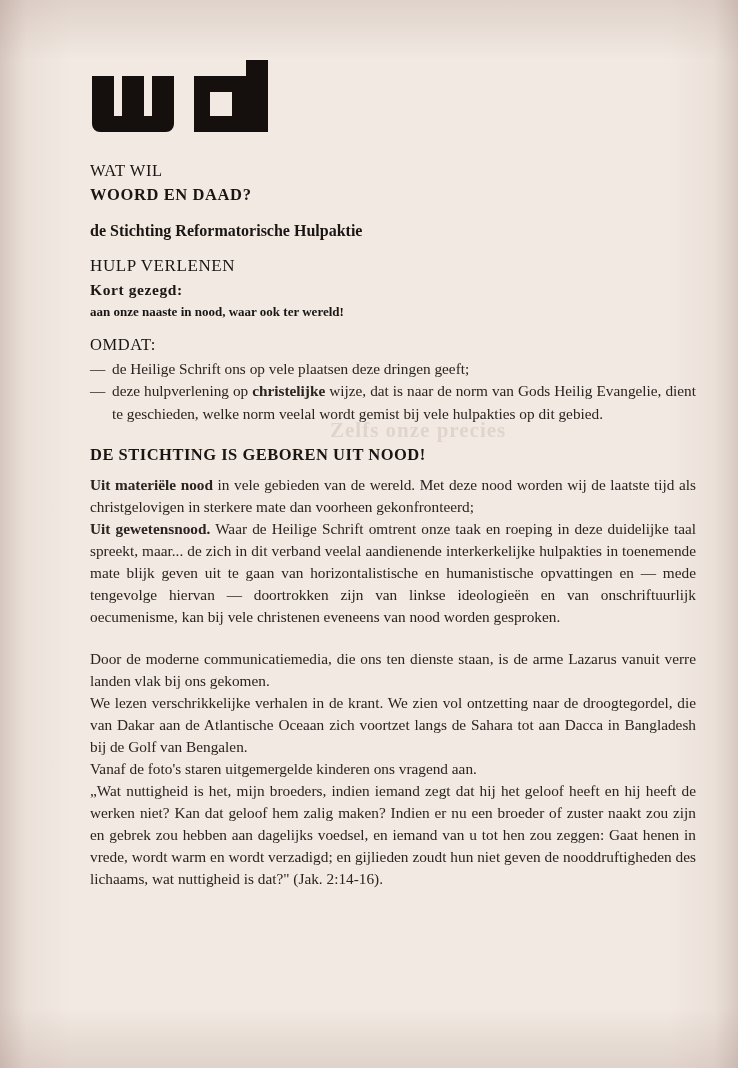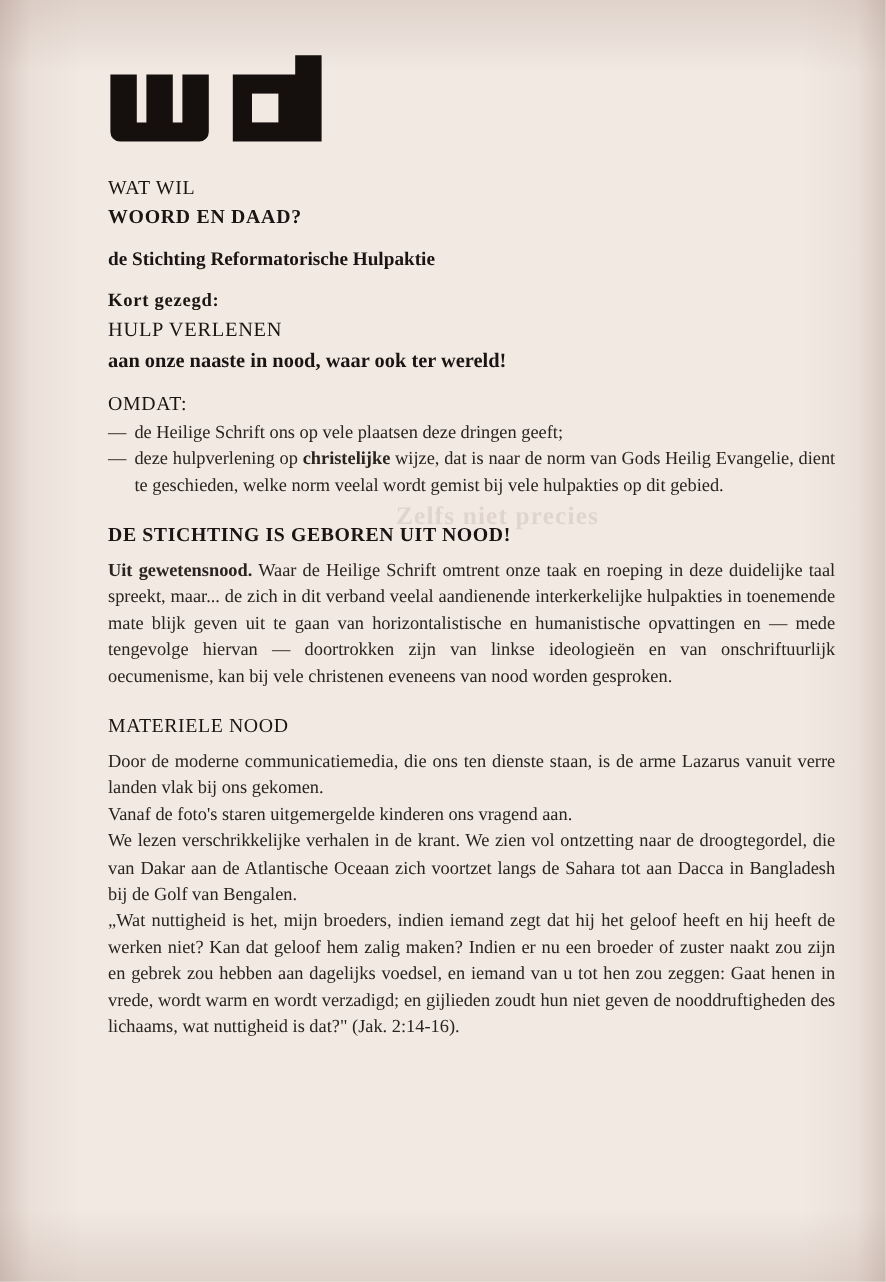--- a/index.html
+++ b/index.html
@@ -28,21 +28,21 @@
     pointer-events: none;
     background:
       linear-gradient(to right, rgba(150,120,110,0.30) 0px, rgba(180,150,140,0.10) 26px, rgba(255,255,255,0) 70px),
       linear-gradient(to left, rgba(150,120,110,0.28) 0px, rgba(180,150,140,0.10) 24px, rgba(255,255,255,0) 70px),
       linear-gradient(to bottom, rgba(160,130,120,0.22) 0px, rgba(255,255,255,0) 60px),
       linear-gradient(to top, rgba(160,130,120,0.22) 0px, rgba(255,255,255,0) 60px);
   }
   .content {
     position: absolute;
     left: 90px;
-    top: 44px;
+    top: 58px;
     width: 606px;
   }
   .logo {
     font-family: "DejaVu Sans", sans-serif;
     font-weight: bold;
     font-size: 76px;
     line-height: 0.95;
     letter-spacing: -4px;
     color: #15100e;
     margin: 0 0 18px 0;
@@ -118,21 +118,21 @@
     font-weight: bold;
     pointer-events: none;
     user-select: none;
   }
 </style>
 </head>
 <body>
 
 <div class="page">
 
-  <div class="ghost">Zelfs niet precies</div>
+  <div class="ghost">Zelfs onze precies</div>
 
   <div class="content">
 
     <div class="logo">
       <svg width="200" height="84" viewBox="0 0 200 84" aria-hidden="true">
         <g fill="#15100e">
 
           <path d="M2 18 h22 v40 h8 V18 h22 v40 h8 V18 h22 v48 a8 8 0 0 1 -8 8 H10 a8 8 0 0 1 -8 -8 Z"></path>
 
           <path d="M104 18 h52 v-16 h22 v72 h-74 Z"></path>
@@ -146,27 +146,27 @@
     </div>
     <div class="blk">
       <p class="heading-caps" style="font-weight:bold">WOORD EN DAAD?</p>
     </div>
 
     <div class="blk">
       <p class="heading-bold">de Stichting Reformatorische Hulpaktie</p>
     </div>
 
     <div class="blk-tight">
+      <p class="heading-caps" style="font-size:17px">HULP VERLENEN</p>
+    </div>
+    <div class="blk-tight">
       <p class="heading-caps" style="font-weight:bold;font-size:15.5px">Kort gezegd:</p>
     </div>
-    <div class="blk-tight">
-      <p class="heading-caps" style="font-size:17px">HULP VERLENEN</p>
-    </div>
     <div class="blk">
-      <p class="heading-bold" style="font-size:17px">aan onze naaste in nood, waar ook ter wereld!</p>
+      <p class="heading-bold" style="font-size:13px">aan onze naaste in nood, waar ook ter wereld!</p>
     </div>
 
 
     <div class="blk-tight">
       <p class="heading-caps" style="font-weight:normal">OMDAT:</p>
     </div>
 
     <ul class="dash-list">
       <li>
         <span class="dash">—</span>
@@ -175,27 +175,27 @@
       <li>
         <span class="dash">—</span>
         <span>deze hulpverlening op <b>christelijke</b> wijze, dat is naar de norm van Gods Heilig Evangelie, dient te geschieden, welke norm veelal wordt gemist bij vele hulpakties op dit gebied.</span>
       </li>
     </ul>
 
     <div class="gap-lg"></div>
 
     <p class="sec-head" style="font-weight:bold">DE STICHTING IS GEBOREN UIT NOOD!</p>
 
+    <p class="body-text"><b>Uit materiële nood</b><span> in vele gebieden van de wereld. Met deze nood worden wij de laatste tijd als christgelovigen in sterkere mate dan voorheen gekonfronteerd;</span></p>
 
     <p class="body-text"><b>Uit gewetensnood.</b><span> Waar de Heilige Schrift omtrent onze taak en roeping in deze duidelijke taal spreekt, maar... de zich in dit verband veelal aandienende interkerkelijke hulpakties in toenemende mate blijk geven uit te gaan van horizontalistische en humanistische opvattingen en — mede tengevolge hiervan — doortrokken zijn van linkse ideologieën en van onschriftuurlijk oecumenisme, kan bij vele christenen eveneens van nood worden gesproken.</span></p>
 
     <div class="gap-lg"></div>
 
-    <p class="sec-head" style="font-weight:normal">MATERIELE NOOD</p>
 
     <p class="body-text">Door de moderne communicatiemedia, die ons ten dienste staan, is de arme Lazarus vanuit verre landen vlak bij ons gekomen.</p>
+    <p class="body-text">We lezen verschrikkelijke verhalen in de krant. We zien vol ontzetting naar de droogtegordel, die van Dakar aan de Atlantische Oceaan zich voortzet langs de Sahara tot aan Dacca in Bangladesh bij de Golf van Bengalen.</p>
     <p class="body-text noj">Vanaf de foto's staren uitgemergelde kinderen ons vragend aan.</p>
-    <p class="body-text">We lezen verschrikkelijke verhalen in de krant. We zien vol ontzetting naar de droogtegordel, die van Dakar aan de Atlantische Oceaan zich voortzet langs de Sahara tot aan Dacca in Bangladesh bij de Golf van Bengalen.</p>
     <p class="body-text">„Wat nuttigheid is het, mijn broeders, indien iemand zegt dat hij het geloof heeft en hij heeft de werken niet? Kan dat geloof hem zalig maken? Indien er nu een broeder of zuster naakt zou zijn en gebrek zou hebben aan dagelijks voedsel, en iemand van u tot hen zou zeggen: Gaat henen in vrede, wordt warm en wordt verzadigd; en gijlieden zoudt hun niet geven de nooddruftigheden des lichaams, wat nuttigheid is dat?" (Jak. 2:14-16).</p>
 
 
   </div>
 </div>
 
 </body></html>

